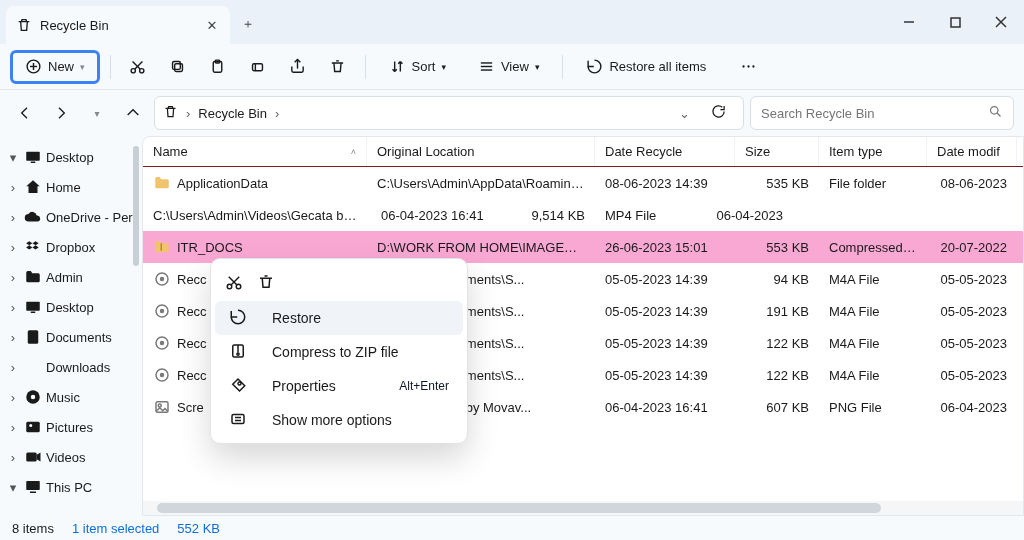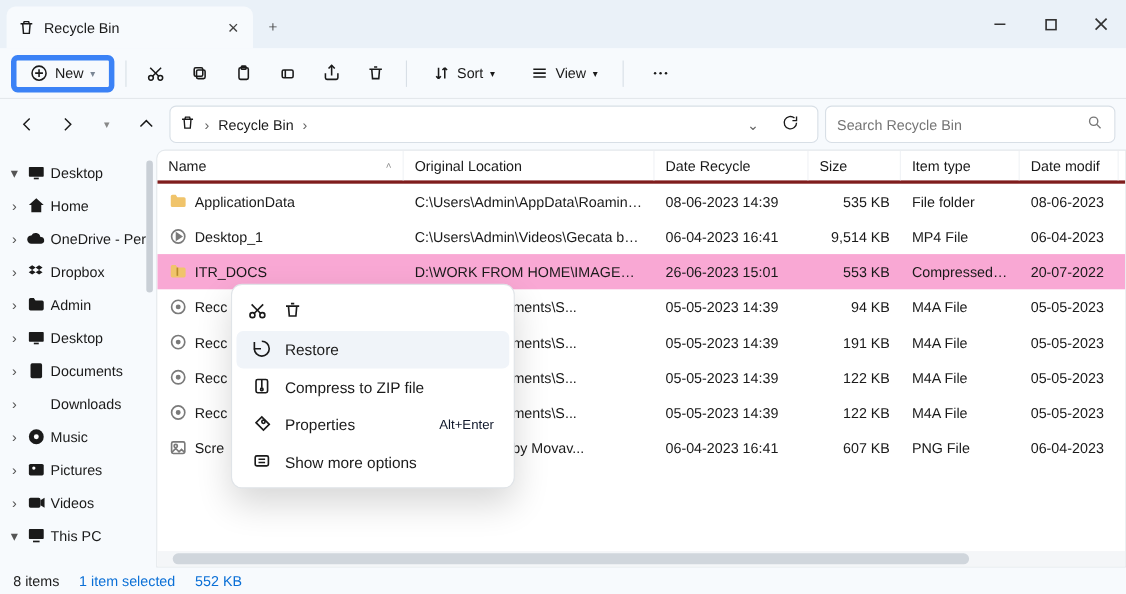--- a/index.html
+++ b/index.html
@@ -26,35 +26,35 @@
 .search input { border:none; outline:none; flex:1; font-size:13px; background:transparent; }
 .main { display:flex; height:calc(540px - 44px - 46px - 46px - 24px); }
 .sidebar { width:142px; background:#f7fafd; overflow:hidden; padding-top:6px; position:relative; }
 .side-sb { position:absolute; right:0; top:0; bottom:0; width:12px; display:flex; justify-content:center; }
 .side-sb .thumb { width:6px; height:120px; background:#c9cfd6; border-radius:3px; margin-top:10px; }
 .sid { height:30px; display:flex; align-items:center; padding-left:6px; gap:4px; cursor:pointer; }
 .sid .ex { width:14px; color:#555; text-align:center; }
 .sid .ic { width:18px; display:flex; justify-content:center; }
 .sid .lbl { font-size:13px; white-space:nowrap; overflow:hidden; text-overflow:ellipsis; }
 .content { flex:1; background:#fff; border:1px solid #e4e8ec; border-radius:8px 0 0 0; overflow:hidden; position:relative; }
-.cols { height:30px; border-bottom:3px solid #7f1d1d; display:flex; align-items:center; color:#555; }
+.cols { height:30px; border-bottom:1px solid #7f1d1d; display:flex; align-items:center; color:#555; }
 .cols .col-h { padding:0 10px; border-right:1px solid #f0f2f5; height:100%; display:flex; align-items:center; gap:4px; }
 .row { height:32px; display:flex; align-items:center; }
 .row.sel { background:#f9a8d4; }
 .row .cell { padding:0 10px; white-space:nowrap; overflow:hidden; text-overflow:ellipsis; }
 .row .ic { width:18px; height:18px; margin-right:6px; flex:none; }
 .c-name { width:224px; display:flex; align-items:center; padding-left:10px; }
 .c-loc { width:228px; }
 .c-date { width:140px; }
 .c-size { width:84px; text-align:right; padding-right:20px; }
 .c-type { width:108px; }
-.c-mod { width:90px; }
+.c-mod { width:90px;text-align:right; }
 .ctx { position:absolute; left:210px; top:258px; width:258px; background:#fff; border:1px solid #e0e4e8; border-radius:10px; box-shadow:0 14px 32px rgba(0,0,0,0.16); padding:6px 0; z-index:100; }
 .ctx .top { height:36px; display:flex; align-items:center; gap:14px; padding:0 14px; }
-.ctx .mi { height:34px; display:flex; align-items:center; padding:0 14px; gap:12px; cursor:pointer; border-radius:6px; margin:0 4px; }
+.ctx .mi { height:34px; display:flex; align-items:center; padding:0 14px; gap:25px; cursor:pointer; border-radius:6px; margin:0 4px; }
 .ctx .mi.hl { background:#f0f4f9; }
 .ctx .mi .txt { flex:1; font-size:14px; }
 .ctx .mi .short { color:#0f172a; font-size:12px; }
 .ctx svg { width:18px; height:18px; }
 .hscroll { position:absolute; left:0; right:0; bottom:0; height:14px; background:#f4f6f8; display:flex; align-items:center; }
 .hscroll .track { flex:1; height:10px; margin:0 14px; position:relative; }
 .hscroll .thumb { position:absolute; left:0; width:85%; height:100%; background:#d0d6dc; border-radius:5px; }
 .status { height:24px; background:#f7fafd; display:flex; align-items:center; padding:0 12px; gap:18px; color:#444; }
 .i-recycle { color:#3a8dd4; }
 </style>
@@ -86,21 +86,21 @@
     <div>
         <svg width="12" height="12">
           <line x1="1" y1="1" x2="11" y2="11" stroke="#333" stroke-width="1.5"></line>
           <line x1="11" y1="1" x2="1" y2="11" stroke="#333" stroke-width="1.5"></line>
         </svg>
       </div>
   </div>
 </div>
 
 <div class="toolbar">
-  <div class="pill" style="border:5px solid #3b82f6;color:#7a8694;">
+  <div class="pill" style="border:3px solid #3b82f6;color:#7a8694;">
     <svg viewBox="0 0 24 24" fill="none" stroke="currentColor" stroke-width="2">
         <circle cx="12" cy="12" r="9"></circle>
         <line x1="12" y1="7" x2="12" y2="17"></line>
         <line x1="7" y1="12" x2="17" y2="12"></line>
       </svg>
     <span>New</span>
     <span style="font-size:9px;color:#7a8694;">▾</span>
   </div>
   <div class="sep"></div>
   <div class="icobtn">
@@ -152,20 +152,27 @@
   <div class="pill">
     <svg viewBox="0 0 24 24" fill="none" stroke="currentColor" stroke-width="2">
         <line x1="4" y1="7" x2="20" y2="7"></line>
         <line x1="4" y1="12" x2="20" y2="12"></line>
         <line x1="4" y1="17" x2="20" y2="17"></line>
       </svg>
     <span>View</span>
     <span style="font-size:9px;">▾</span>
   </div>
   <div class="sep"></div>
+  <div class="pill">
+    <svg viewBox="0 0 24 24" fill="none" stroke="currentColor" stroke-width="2">
+        <path d="M3 12a9 9 0 109-9"></path>
+        <polyline points="3 4 3 12 11 12"></polyline>
+      </svg>
+    <span>Restore all items</span>
+  </div>
   <div class="icobtn" style="margin-left:6px;">
       <svg viewBox="0 0 24 24" fill="currentColor">
         <circle cx="5" cy="12" r="1.6"></circle>
         <circle cx="12" cy="12" r="1.6"></circle>
         <circle cx="19" cy="12" r="1.6"></circle>
       </svg>
     </div>
 </div>
 
 <div class="nav-row">
@@ -360,27 +367,20 @@
               </svg></span>
             <span>ApplicationData</span>
           </div>
           <div class="cell c-loc">C:\Users\Admin\AppData\Roaming\Luna...</div>
           <div class="cell c-date">08-06-2023 14:39</div>
           <div class="cell c-size">535 KB</div>
           <div class="cell c-type">File folder</div>
           <div class="cell c-mod">08-06-2023</div>
         </div>
         <div class="row">
-          <div class="cell c-name">
-            <span class="ic"><svg viewBox="0 0 24 24" fill="none" stroke="#7a7a7a" stroke-width="2">
-                <circle cx="12" cy="12" r="8"></circle>
-                <polygon points="10,8 16,12 10,16" fill="#7a7a7a"></polygon>
-              </svg></span>
-            <span>Desktop_1</span>
-          </div>
           <div class="cell c-loc">C:\Users\Admin\Videos\Gecata by Movavi</div>
           <div class="cell c-date">06-04-2023 16:41</div>
           <div class="cell c-size">9,514 KB</div>
           <div class="cell c-type">MP4 File</div>
           <div class="cell c-mod">06-04-2023</div>
         </div>
         <div class="row sel">
           <div class="cell c-name">
             <span class="ic"><svg viewBox="0 0 24 24" fill="#f0c46b">
                 <path d="M3 6a2 2 0 012-2h4l2 3h8a2 2 0 012 2v8a2 2 0 01-2 2H5a2 2 0 01-2-2z"></path>

